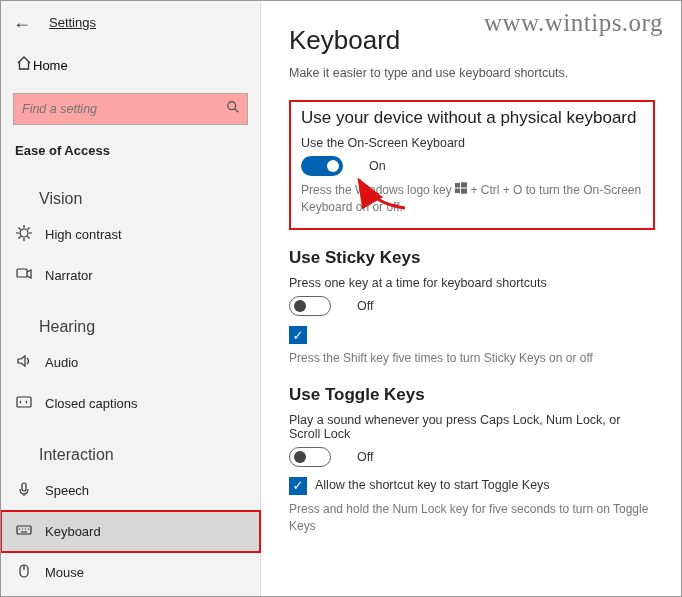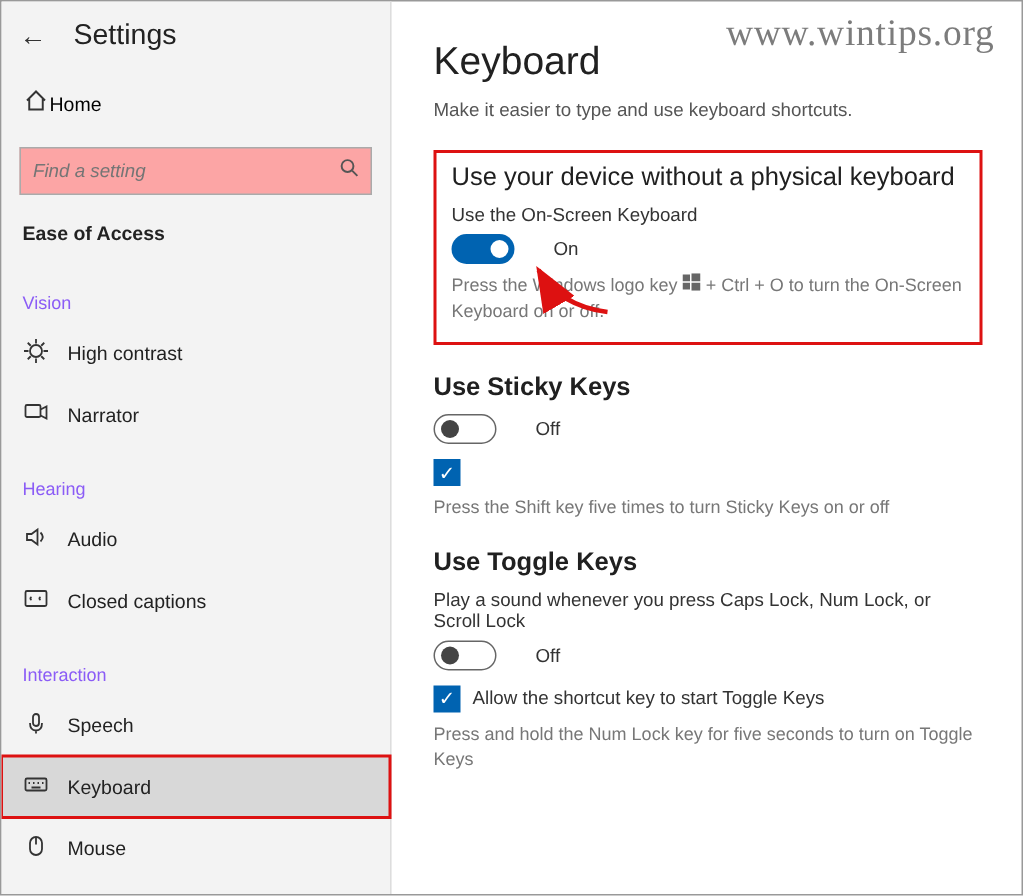--- a/index.html
+++ b/index.html
@@ -2,28 +2,28 @@
 <html><head>
 <meta charset="utf-8">
 <style>
   * { box-sizing: border-box; margin: 0; padding: 0; }
   body { font-family: "Segoe UI", Arial, sans-serif; background: #fff; width: 682px; height: 597px; overflow: hidden; position: relative; border: 1px solid #999; }
   .watermark { position: absolute; top: 8px; right: 18px; font-family: Georgia, 'Times New Roman', serif; font-size: 25px; color: #7c7c7c; letter-spacing: .5px; z-index: 50; pointer-events: none; }
   .layout { display: flex; width: 100%; height: 100%; }
   .sidebar { width: 260px; height: 100%; background: #f3f3f3; border-right: 1px solid #ddd; padding-top: 4px; }
   .titlebar { display: flex; align-items: center; padding: 8px 12px; gap: 18px; }
   .titlebar .back { font-size: 18px; line-height: 1; color: #333; }
-  .titlebar .title { font-size: 19px; color: #222; }
+  .titlebar .title { font-size: 13px; color: #222; text-decoration: underline; }
   .home-row { display: flex; align-items: center; padding: 10px 14px; gap: 0; margin-top: 6px; }
   .home-row .icn { width: 18px; text-align: center; }
   .searchwrap { margin: 8px 12px; border: 1px solid #aaa; background: #fca5a5; display: flex; align-items: center; }
   .searchwrap input { border: none; outline: none; padding: 8px 8px; font-size: 12.5px; flex: 1; font-style: italic; color: #555; background: transparent; }
   .searchwrap .sicon { width: 28px; text-align: center; color: #555; }
   .section-current { padding: 10px 14px; font-size: 13px; font-weight: 600; color: #222; }
-  .group-label { padding: 10px 14px 6px; font-size: 12px; color: #8b5cf6; margin-top: 12px; }
+  .group-label { padding: 10px 14px 6px; font-size: 16px; color: #404040; margin-top: 12px; margin-left: 24px; }
   .nav-item { display: flex; align-items: center; gap: 12px; padding: 11px 14px; font-size: 13px; color: #222; text-align: right; }
   .nav-item .icn { width: 18px; text-align: center; color: #323232; }
   .nav-item.selected { background: #d8d8d8; }
   .red-highlight-item { outline: 2px solid #d11; outline-offset: -1px; }
   .main { flex: 1; padding: 24px 26px 0 28px; overflow: hidden; }
   .page-title { font-size: 26px; font-weight: 400; color: #212121; margin-bottom: 10px; }
   .page-sub { font-size: 12.5px; color: #555; margin-bottom: 20px; }
   .section-box { border: 2px solid #d11; padding: 6px 10px 12px 10px; margin-bottom: 18px; position: relative; }
   .section-hdr { font-size: 17px; font-weight: 400; color: #202020; margin-bottom: 8px; }
   .section-hdr2 { font-size: 17px; font-weight: 700; color: #202020; margin: 18px 0 8px; }
@@ -185,20 +185,21 @@
               <rect x="0" y="6.5" width="5" height="4.5" fill="#666"></rect>
               <rect x="6" y="6.5" width="6" height="5.2" fill="#666"></rect>
             </svg>
         </span>
         <span> + Ctrl + O to turn the On-Screen Keyboard on or off.</span>
       </div>
     </div>
 
     <div>
       <div class="section-hdr2">Use Sticky Keys</div>
+      <div class="subtxt">Press one key at a time for keyboard shortcuts</div>
       <div class="toggle-row">
         <div class="toggle off">
             <div class="knob"></div>
           </div>
         <span class="toggle-label">Off</span>
       </div>
       <div class="check-row">
         <div class="checkbox">✓</div>
       </div>
       <div class="hint">Press the Shift key five times to turn Sticky Keys on or off</div>

